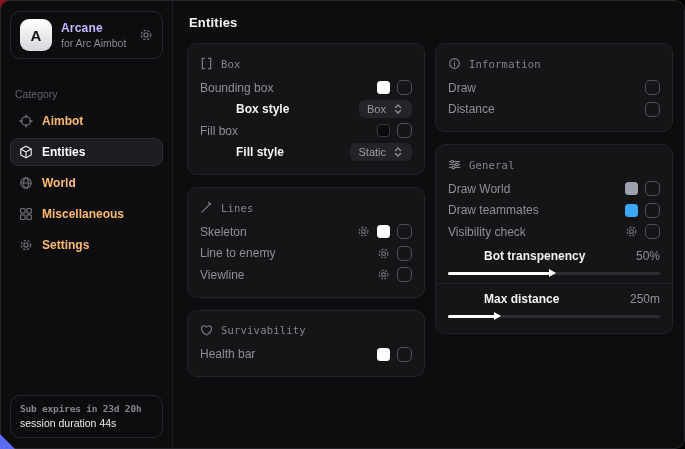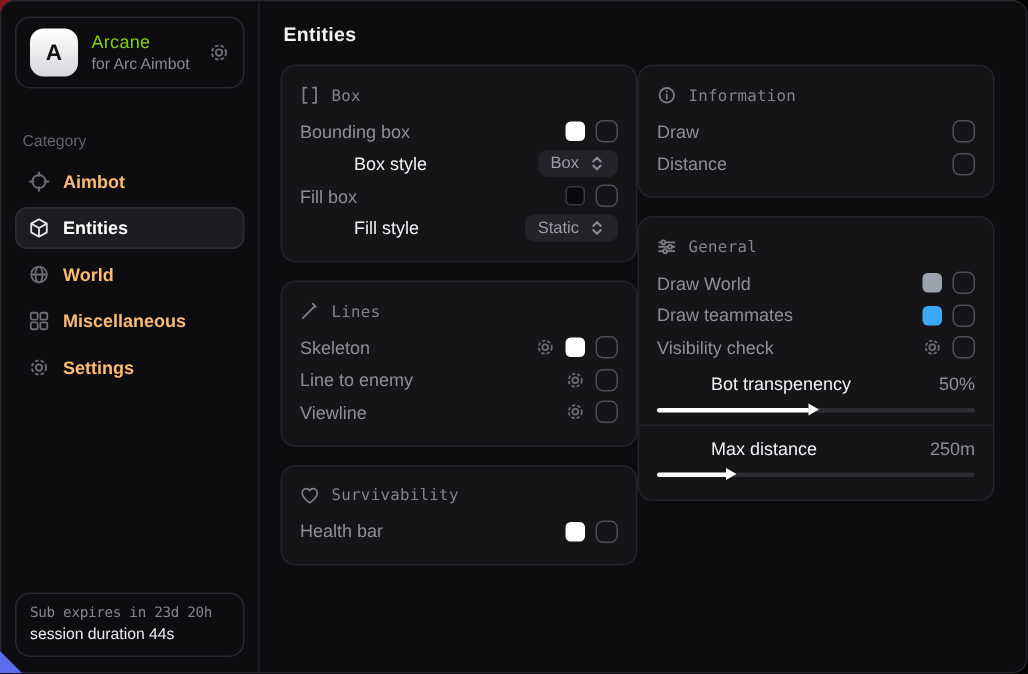--- a/index.html
+++ b/index.html
@@ -36,62 +36,62 @@
     padding:7px 9px;
     display:flex; align-items:center; gap:9px;
   }
   .avatar {
     width:32px; height:32px; border-radius:9px;
     background:linear-gradient(180deg,#ffffff,#d7d7dc);
     color:#141416; font-weight:700; font-size:15px;
     display:flex; align-items:center; justify-content:center;
     flex:0 0 32px;
   }
-  .logo-title { font-size:12px; font-weight:400; color:#84cc16; letter-spacing:.2px; }
+  .logo-title { font-size:12px; font-weight:700; color:#c4b5fd; letter-spacing:.2px; }
   .logo-sub { font-size:10.5px; color:#8a8a92; margin-top:2px; }
   .logo-gear { margin-left:auto; color:#6c6c74; display:flex; cursor:pointer; }
   .category { font-size:10.5px; color:#63636b; margin:29px 5px 7px; }
   .nav-item {
     display:flex; align-items:center; gap:9px;
     padding:6px 8px; margin-bottom:3px;
     border:1px solid transparent; border-radius:8px;
     color:#fdba74; font-size:12px; cursor:pointer;font-weight:bold;
   }
   .nav-item .nav-icon { display:flex; color:#6c6c76; }
   .nav-item.active {
     background:#1c1c21; border-color:#2e2e35;
     color:#ffffff; font-weight:600;
   }
   .nav-item.active .nav-icon { color:#e6e6ea; }
   .footer-card {
     margin-top:auto;
     border:1px solid #27272d; border-radius:10px;
     padding:7px 9px 8px;
   }
-  .footer-line1 { font-family:"DejaVu Sans Mono", monospace; font-size:9.5px; color:#85858d; letter-spacing:-.2px; white-space:nowrap; }
+  .footer-line1 { font-family:"DejaVu Sans Mono", monospace; font-size:9.5px; color:#85858d; letter-spacing:-.2px; white-space:nowrap;font-weight:bold; }
   .footer-line2 { font-size:10.5px; font-weight:400; color:#ececf0; margin-top:3px; }
   
   .main { flex:1; padding:12px 13px 12px 14px; }
   .main-title { font-size:13px; font-weight:700; color:#f4f4f6; margin:2px 0 13px 2px; letter-spacing:.2px; }
-  .columns { display:flex; align-items:flex-start; }
+  .columns { display:flex; gap:10px; align-items:flex-start; }
   .col { width:238px; flex:0 0 238px; display:flex; flex-direction:column; gap:12px; }
   .panel {
     background:#151518; border:1px solid #232329; border-radius:10px;
     padding:10px 12px 11px;
   }
   .panel-header {
     display:flex; align-items:center; gap:8px;
     font-family:"DejaVu Sans Mono", monospace;
     font-size:10.5px; color:#84848c;
     margin:3px 0 7px; letter-spacing:.2px;
   }
   .panel-header .ph-icon { display:flex; color:#7d7d85; }
   .row { display:flex; align-items:center; height:21.5px; }
   .row-label { font-size:12px; color:#8f8f97;text-align:right; }
-  .row-label.strong { color:#f2f2f5; font-weight:400;padding-left:36px; }
+  .row-label.strong { color:#f2f2f5; font-weight:700;padding-left:36px; }
   .controls { margin-left:auto; display:flex; align-items:center; gap:7px; }
   .checkbox {
     width:15px; height:15px; flex:0 0 15px;
     border:1.5px solid #4e4e56; border-radius:5px;
     cursor:pointer;
   }
   .swatch { width:13px; height:13px; border-radius:3.5px; cursor:pointer; }
   .swatch.dark { border:1px solid #3a3a40; }
   .dropdown {
     display:flex; align-items:center; gap:6px;

